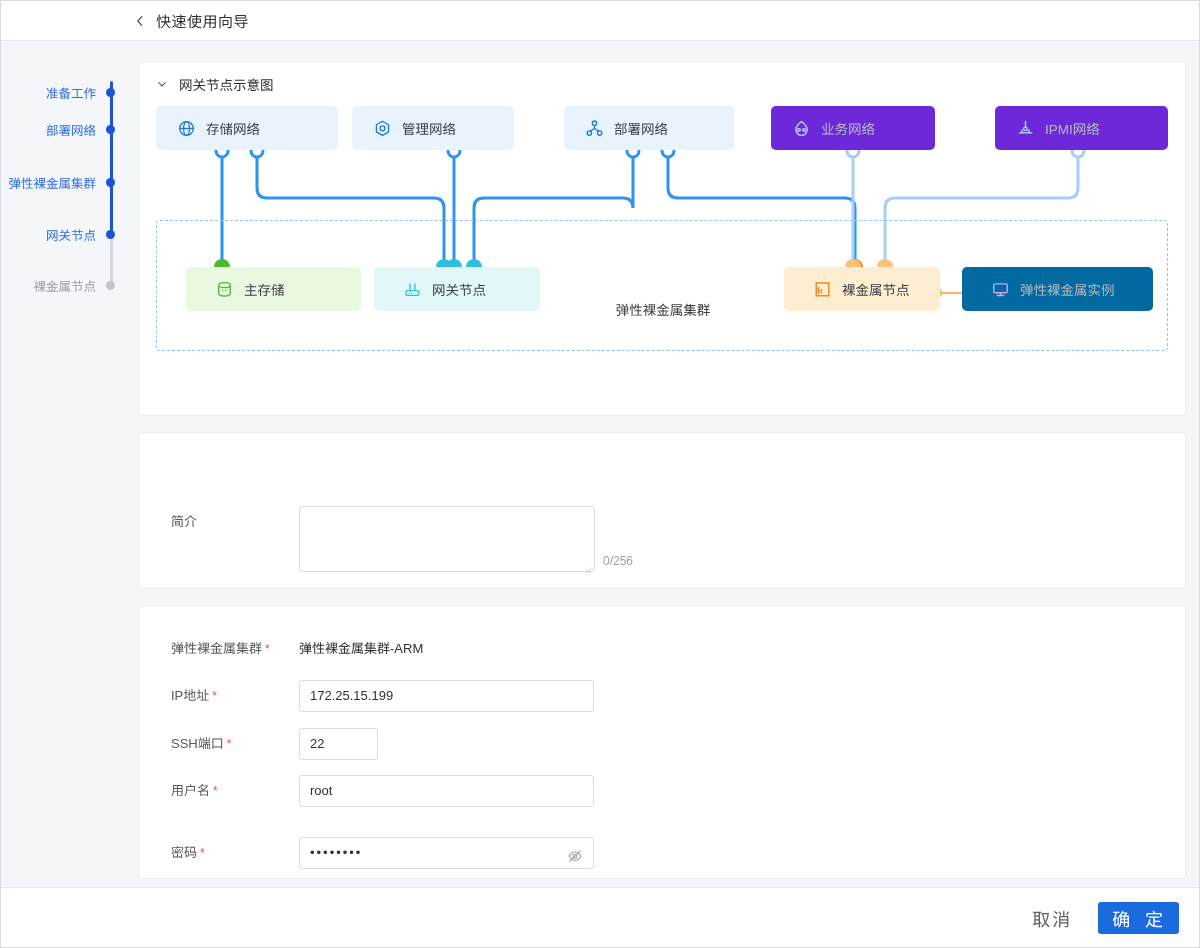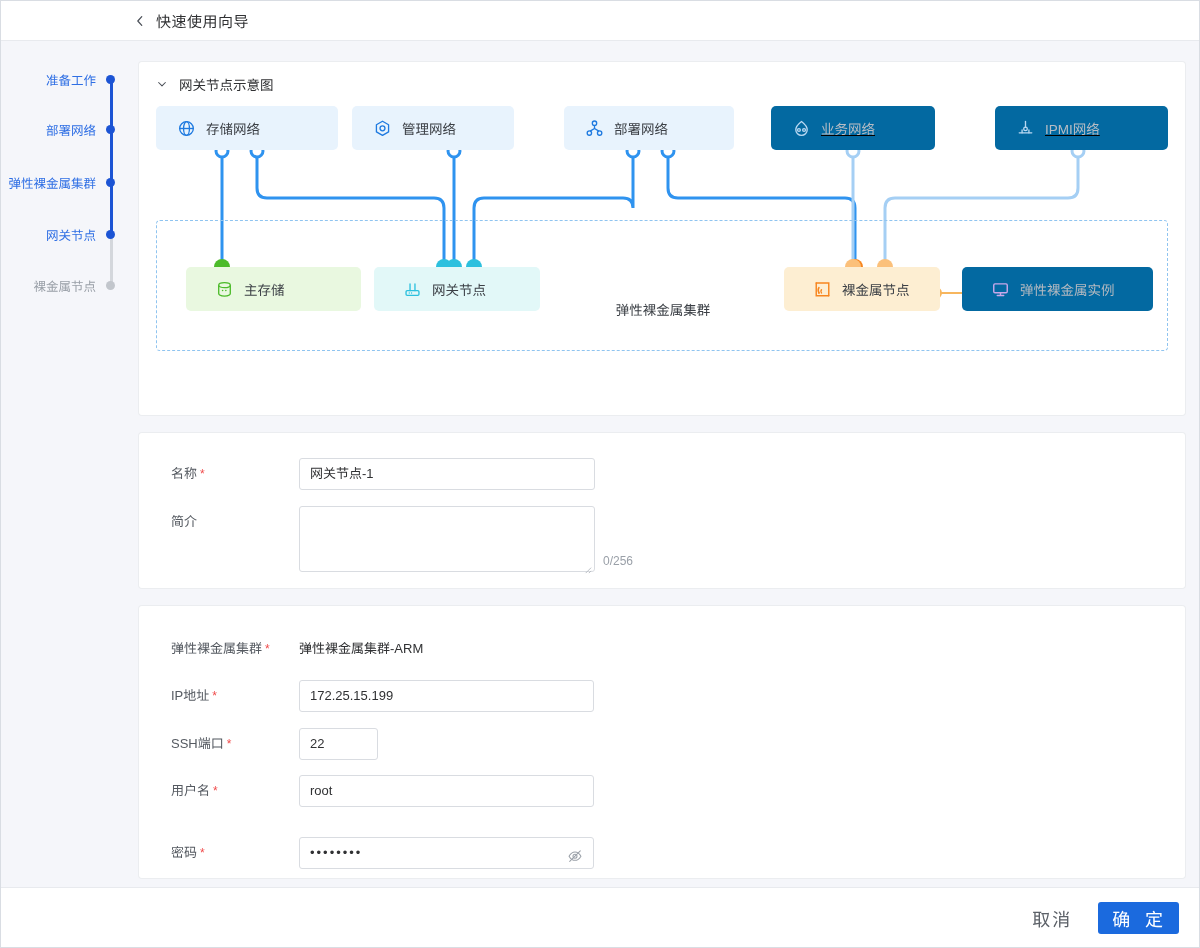--- a/index.html
+++ b/index.html
@@ -85,21 +85,21 @@
   .card-head-title { font-size: 13.5px; color: #303133; }
 
   
   .diagram { position: relative; width: 1046px; height: 300px; }
 
   .netbox {
     position: absolute; height: 44px; border-radius: 5px;
     background: #e8f3fd;
     display: flex; align-items: center; padding-left: 20px;
   }
-  .netbox.dim { background: #0369a1; text-decoration: underline; }
+  .netbox.dim { background: #6d28d9; }
   .netbox .nb-icon {
     width: 20px; height: 20px; flex: none; margin-right: 10px;
     display: flex; align-items: center; justify-content: center;
     color: #1f7ae0;
   }
   .netbox.dim .nb-icon { color: #b9d8f2; }
   .netbox .nb-label { font-size: 13.5px; color: #3c4046; }
   .netbox.dim .nb-label { color: #b6bcc4; }
 
   .cluster {
@@ -193,21 +193,21 @@
           <path d="M10 3 L5.5 8 L10 13"></path>
         </svg>
     </div>
     <div class="hdr-title">快速使用向导</div>
   </div>
 
   <div class="steps">
     <div class="rail" style="top:39px; height:157px;"></div>
     <div class="rail dim" style="top:196px; height:51px;"></div>
 
-    <div class="step" style="top:28px;">
+    <div class="step" style="top:41px;">
       <span class="step-label">准备工作</span>
       <span class="step-dot"></span>
     </div>
     <div class="step" style="top:78px;">
       <span class="step-label">部署网络</span>
       <span class="step-dot"></span>
     </div>
     <div class="step" style="top:131px;">
       <span class="step-label">弹性裸金属集群</span>
       <span class="step-dot"></span>
@@ -375,26 +375,20 @@
             </svg>
         </span>
         <span class="ib-label">弹性裸金属实例</span>
       </div>
 
     </div>
   </div>
 
   <div class="card" id="card-basic">
 
-    <div class="frow" style="left:0; top:25px;">
-      <div class="flabel">
-        <span>名称</span><span class="req">*</span>
-      </div>
-      <div class="finput" style="width:296px;">网关节点-1</div>
-    </div>
 
     <div class="frow" style="left:0; top:73px;">
       <div class="flabel">
         <span>简介</span>
       </div>
       <div class="ftext" style="width:296px; height:66px;">
         <span class="grip">
           <svg width="9" height="9" viewBox="0 0 10 10" stroke="currentColor" stroke-width="1" fill="none">
               <path d="M9 3 L3 9 M9 6.5 L6.5 9"></path>
             </svg>

